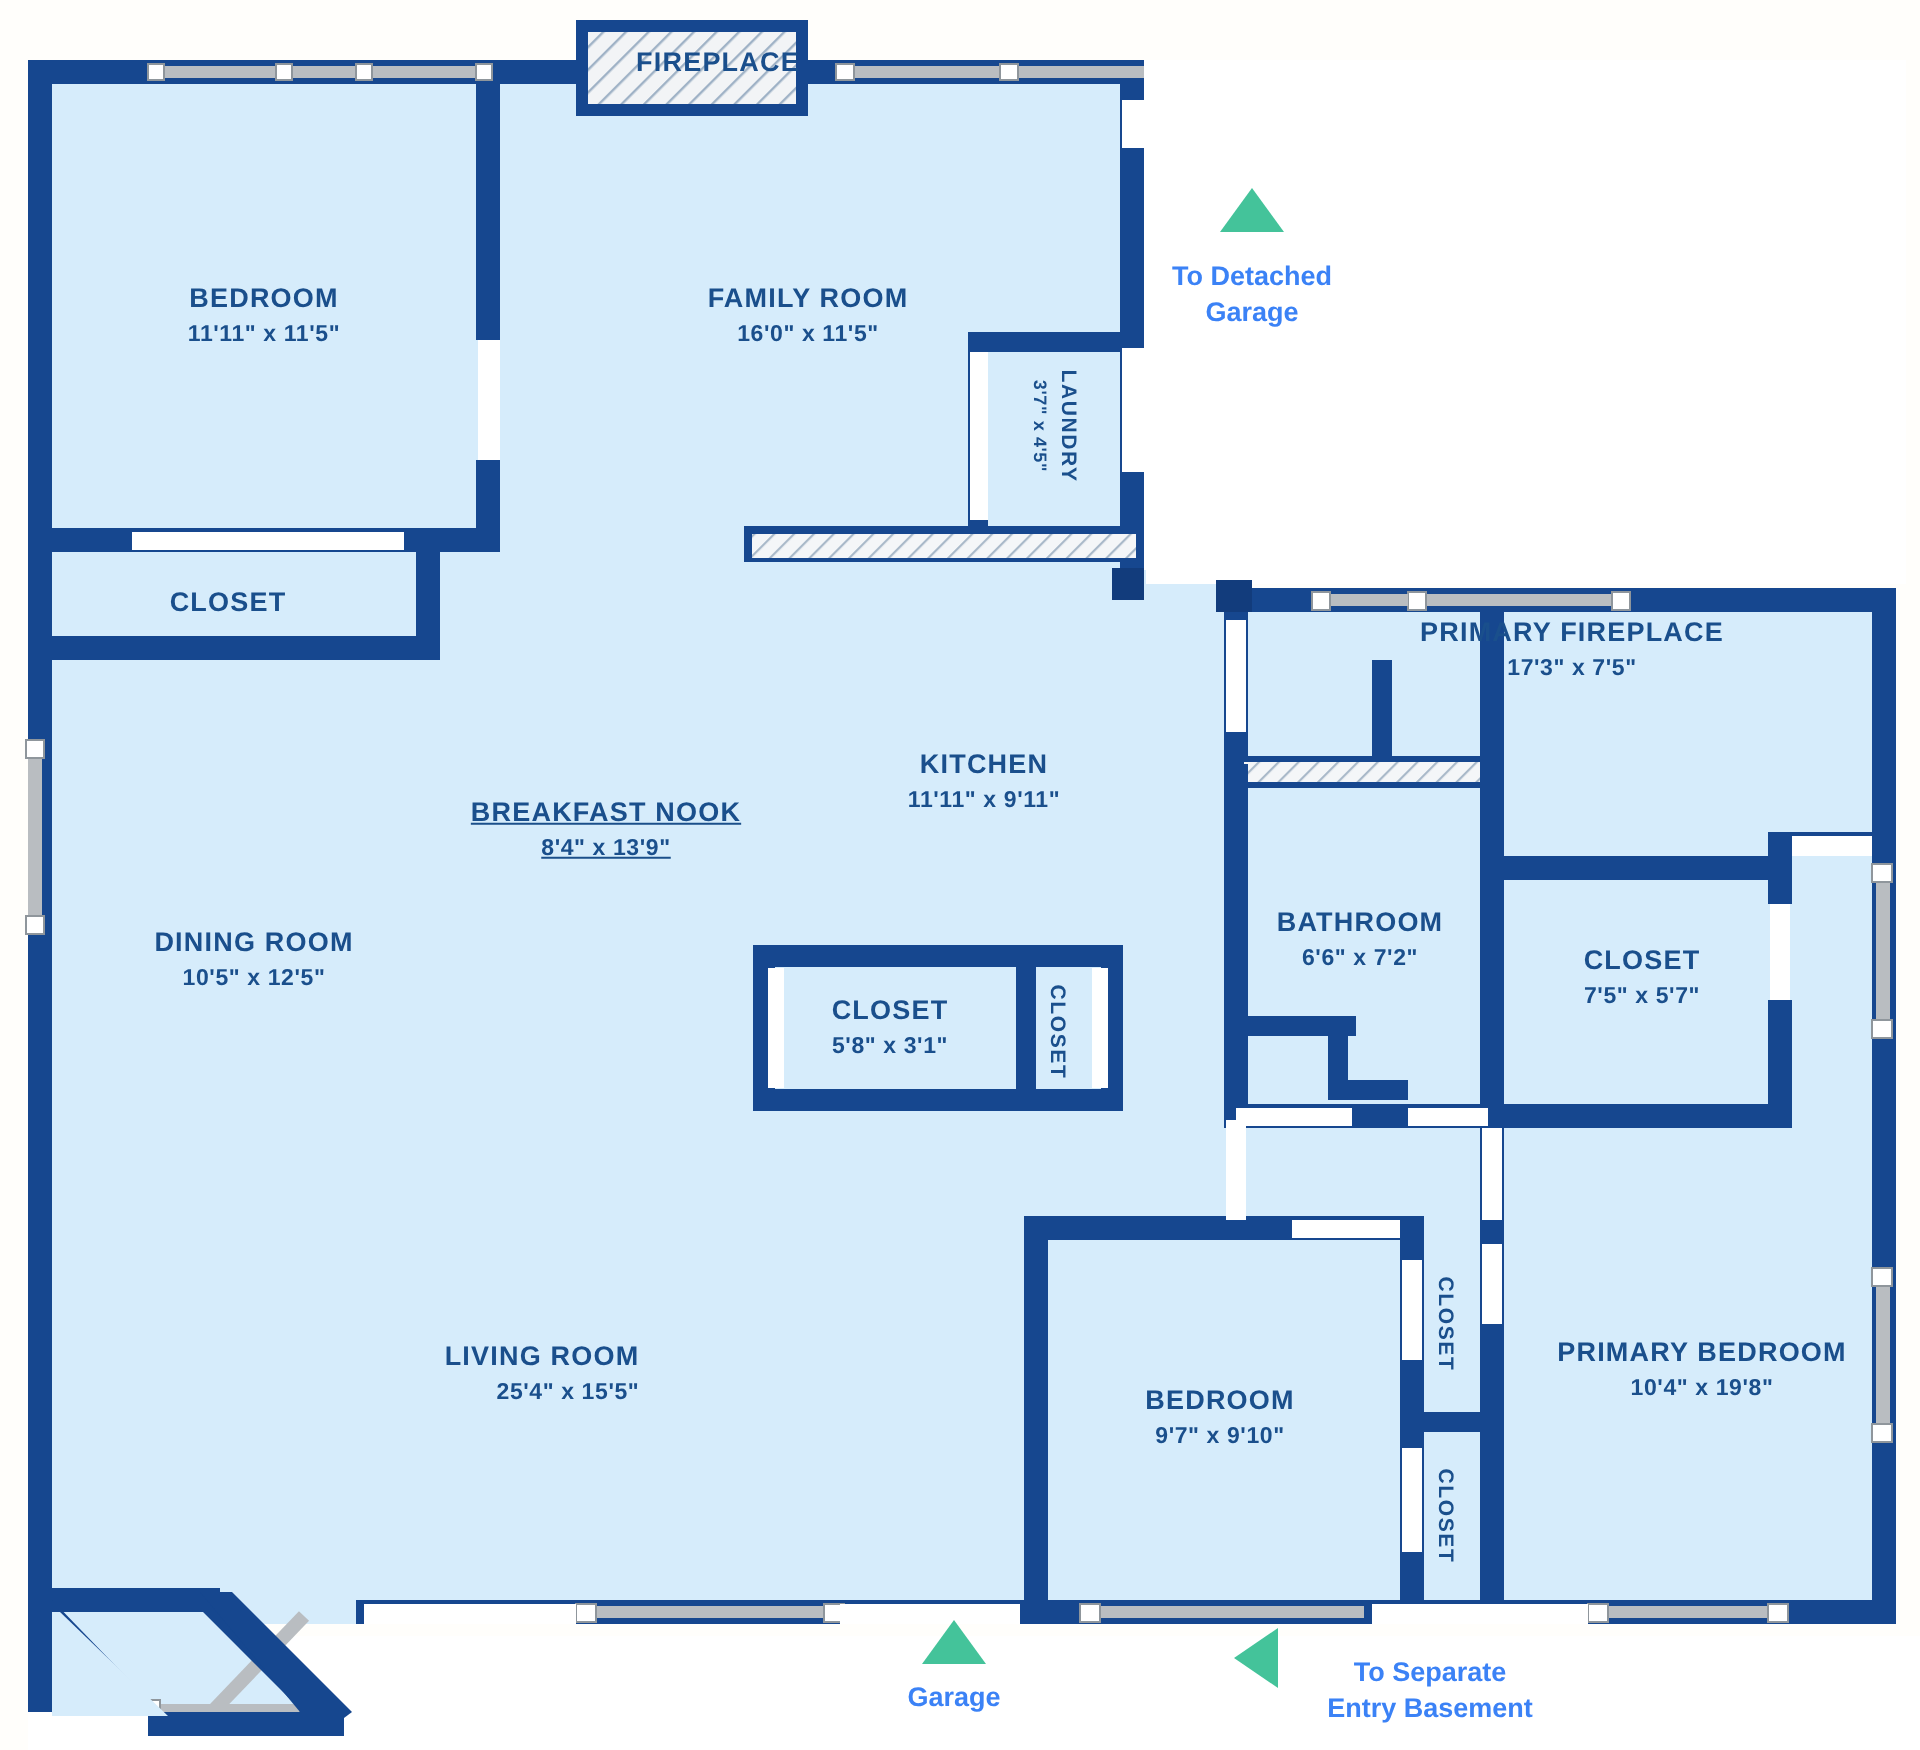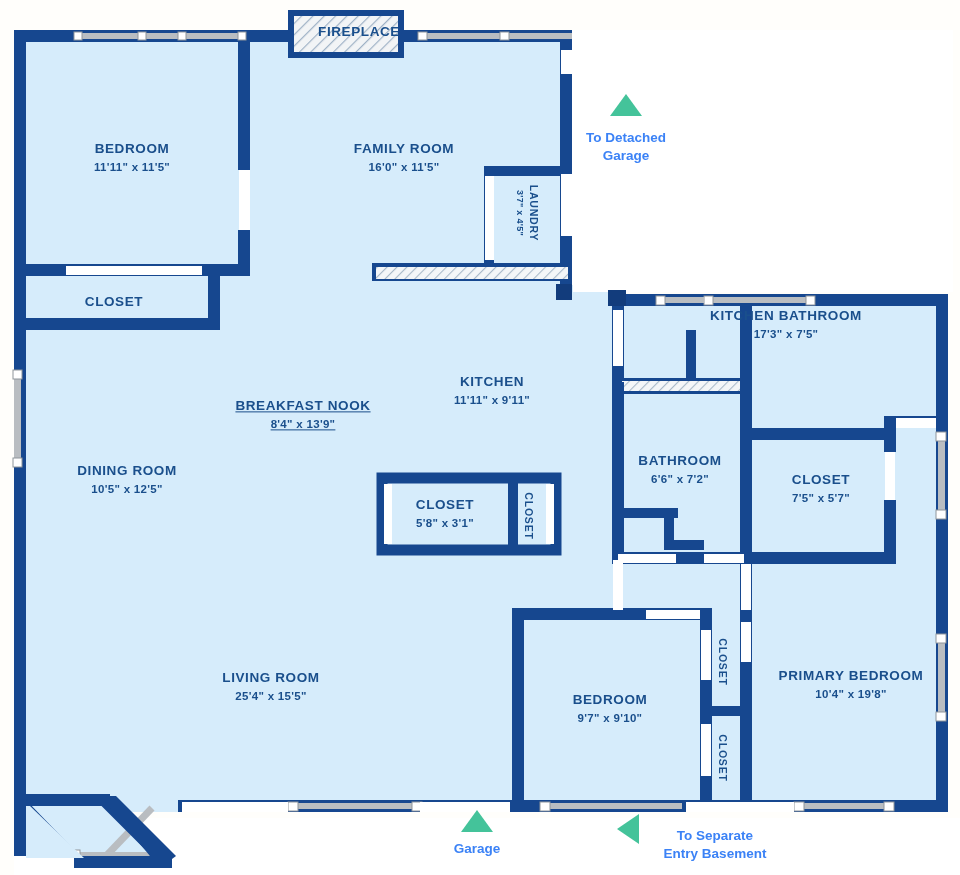--- a/index.html
+++ b/index.html
@@ -283,26 +283,26 @@
         <span class="rname">KITCHEN</span>
         <span class="rdim">11'11" x 9'11"</span>
       </div>
       <div class="label" style="left: 445px; top: 514px; transform: translate(-50%, -50%);">
         <span class="rname">CLOSET</span>
         <span class="rdim">5'8" x 3'1"</span>
       </div>
       <div class="label tiny" style="left: 528px; top: 516px; transform: translate(-50%, -50%) rotate(90deg);">
         <span class="rname">CLOSET</span>
       </div>
-      <div class="label" style="left: 271px; top: 687px; transform: translate(-50%, -50%);">
+      <div class="label" style="left: 271px; top: 687px; transform: translate(-50%, -50%); text-align: right;">
         <span class="rname">LIVING ROOM</span>
         <span class="rdim">25'4" x 15'5"</span>
       </div>
       <div class="label" style="left: 786px; top: 325px; transform: translate(-50%, -50%);">
-        <span class="rname">KITCHEN BATHROOM</span>
+        <span class="rname">PRIMARY FIREPLACE</span>
         <span class="rdim">17'3" x 7'5"</span>
       </div>
       <div class="label" style="left: 680px; top: 470px; transform: translate(-50%, -50%);">
         <span class="rname">BATHROOM</span>
         <span class="rdim">6'6" x 7'2"</span>
       </div>
       <div class="label" style="left: 821px; top: 489px; transform: translate(-50%, -50%);">
         <span class="rname">CLOSET</span>
         <span class="rdim">7'5" x 5'7"</span>
       </div>

